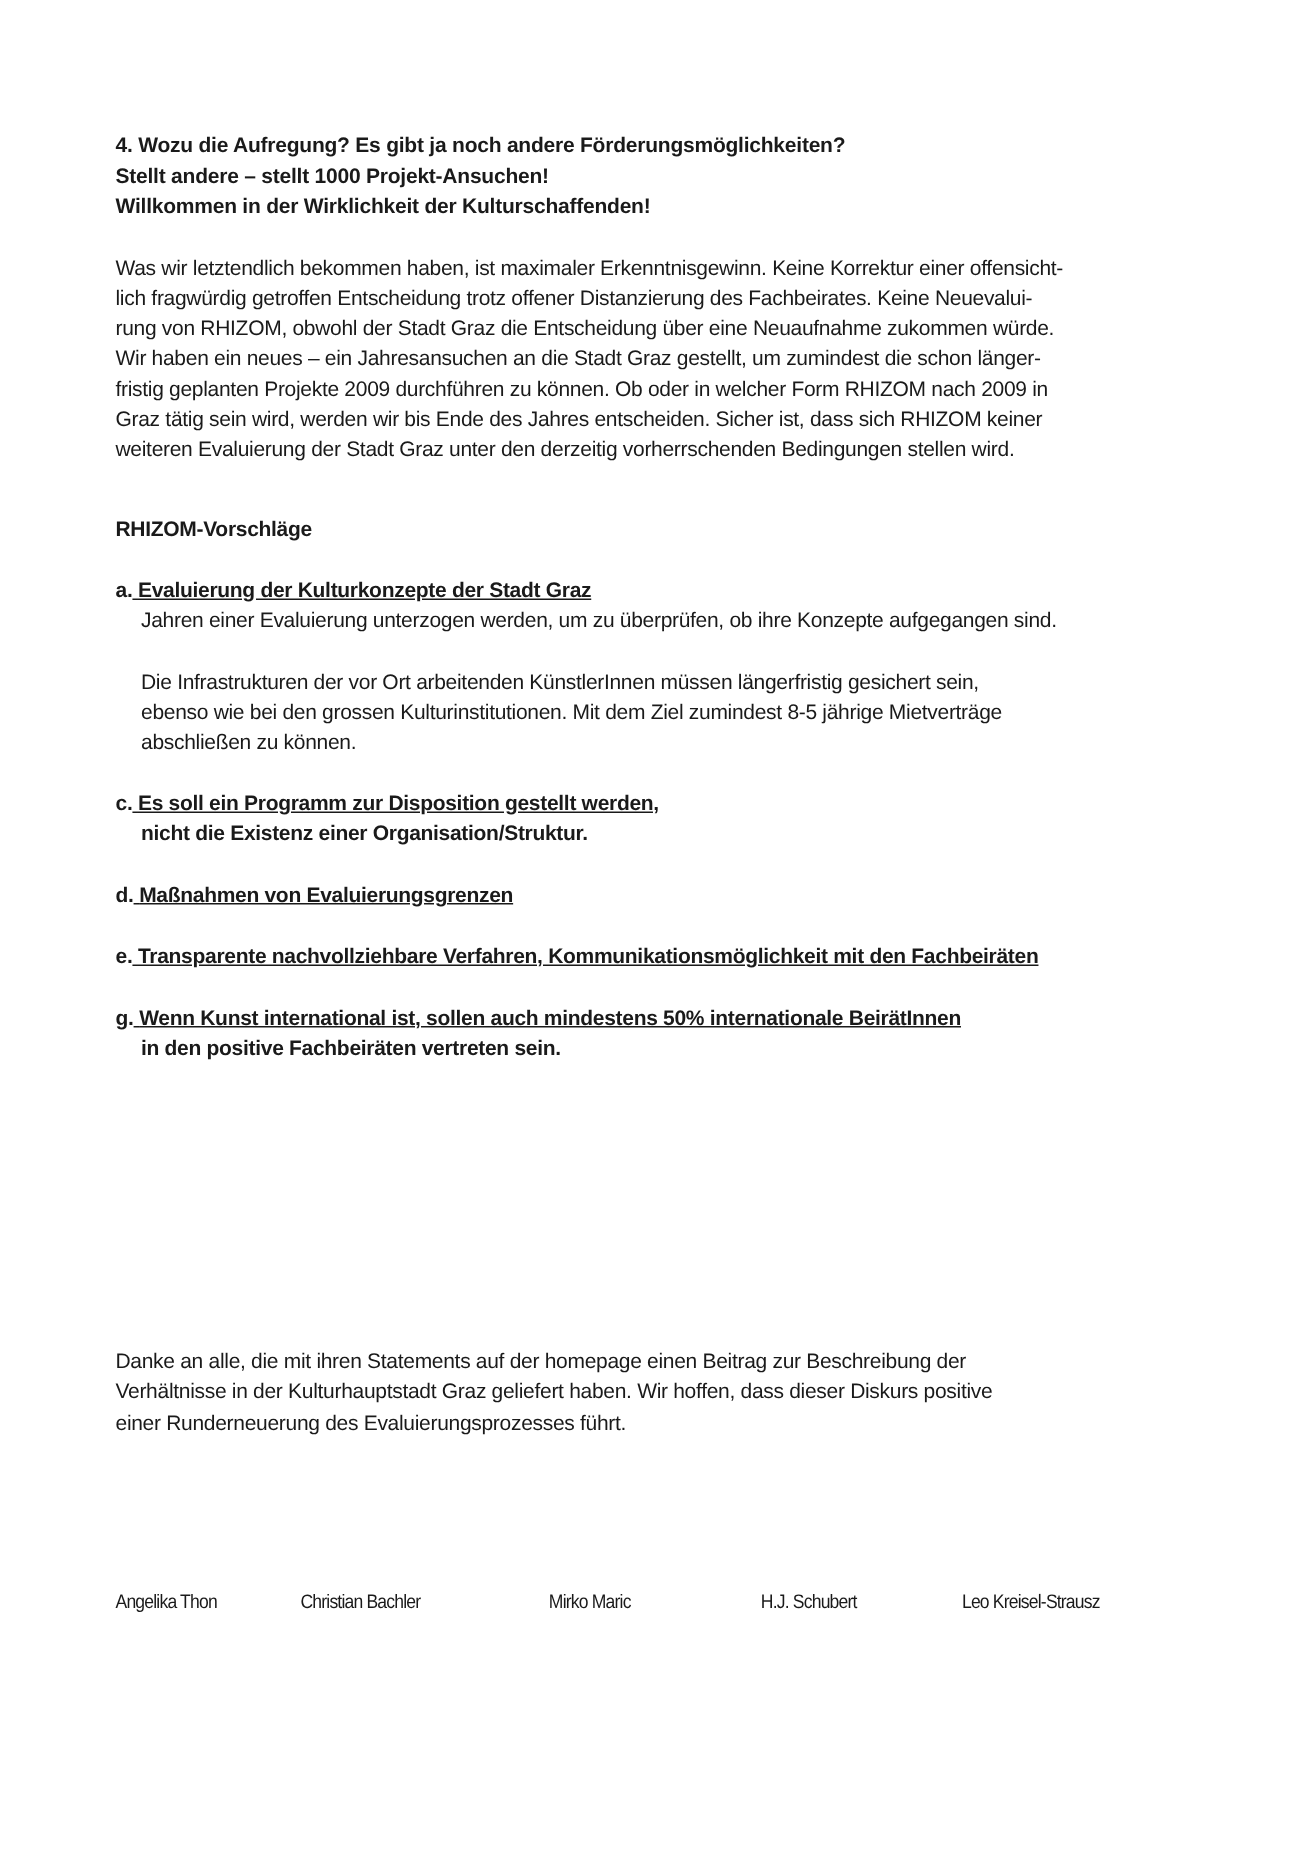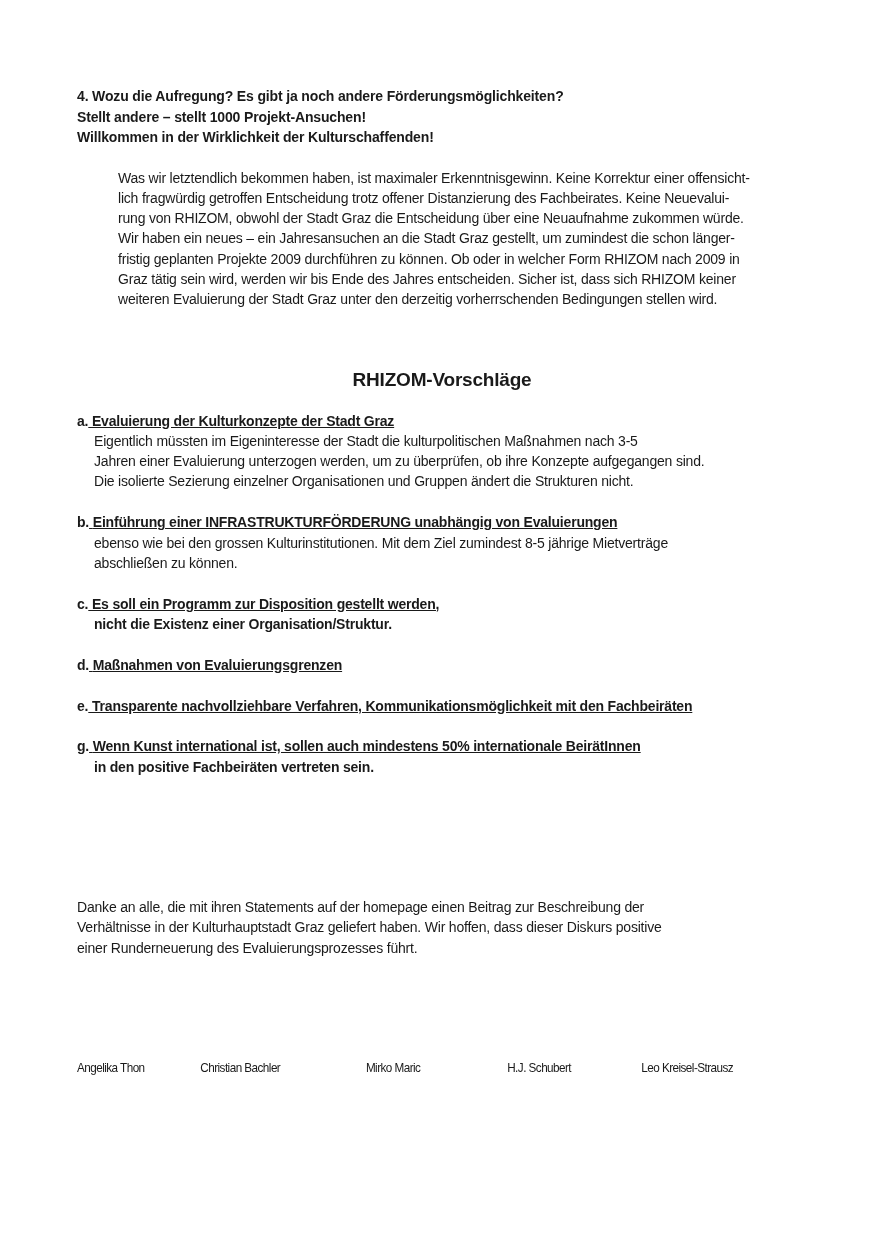--- a/index.html
+++ b/index.html
@@ -4,22 +4,22 @@
   <style>
     html, body { margin: 0; padding: 0; background: #ffffff; }
     body {
       width: 871px; height: 1243px; position: relative; overflow: hidden;
       font-family: "Liberation Sans", sans-serif; color: #1a1a1a;
     }
     .page { position: absolute; left: 77px; top: 86px; width: 730px; }
     .intro { font-weight: bold; font-size: 14px; line-height: 20.5px; letter-spacing: -0.15px; }
     .intro div { white-space: nowrap; }
     .para { margin-top: 20px; font-size: 14px; line-height: 20.3px; letter-spacing: -0.2px; }
-    .para div { white-space: nowrap; margin-left: 41px; }
-    .heading { margin-top: 60px; font-weight: bold; font-size: 19px; line-height: 20px; letter-spacing: -0.2px; text-align: center; }
+    .para div { white-space: nowrap; }
+    .heading { margin-top: 32px; font-weight: bold; font-size: 14px; line-height: 20px; letter-spacing: -0.2px; }
     .items { margin-top: 21px; }
     .item { margin-bottom: 20.5px; font-size: 14px; line-height: 20.3px; letter-spacing: -0.2px; }
     .item .head { font-weight: bold; white-space: nowrap; text-decoration: underline; }
     .item .cont { font-weight: bold; padding-left: 17px; white-space: nowrap; }
     .item .body { padding-left: 17px; white-space: nowrap; }
     .item .marker { display: inline-block; }
     .item.f .marker { width: 17px; }
     .closing { position: absolute; left: 0; top: 811px; font-size: 14px; line-height: 20.3px; letter-spacing: -0.2px; }
     .closing div { white-space: nowrap; }
     .signatures { position: absolute; top: 974px; left: 0; width: 730px; height: 20px; font-size: 13px; letter-spacing: -0.6px; transform: scaleX(0.9); transform-origin: left; }
@@ -53,30 +53,25 @@
 
   <div class="heading">RHIZOM-Vorschläge</div>
 
   <div class="items">
 
     <div class="item">
       <div class="head">
         <span class="marker">a.</span>
         <span>Evaluierung der Kulturkonzepte der Stadt Graz</span>
       </div>
-      <div class="body">Eigentlich müssten im Eigeninteresse der Stadt die kulturpolitischen Maßnahmen nach 3-5</div>
       <div class="body">Jahren einer Evaluierung unterzogen werden, um zu überprüfen, ob ihre Konzepte aufgegangen sind.</div>
-      <div class="body">Die isolierte Sezierung einzelner Organisationen und Gruppen ändert die Strukturen nicht.</div>
     </div>
 
     <div class="item">
-      <div class="head">
-        <span class="marker">b.</span>
-        <span>Einführung einer INFRASTRUKTURFÖRDERUNG unabhängig von Evaluierungen</span>
-      </div>
+      <div class="body">Die Infrastrukturen der vor Ort arbeitenden KünstlerInnen müssen längerfristig gesichert sein,</div>
       <div class="body">ebenso wie bei den grossen Kulturinstitutionen. Mit dem Ziel zumindest 8-5 jährige Mietverträge</div>
       <div class="body">abschließen zu können.</div>
     </div>
 
     <div class="item">
       <div class="head">
         <span class="marker">c.</span>
         <span>Es soll ein Programm zur Disposition gestellt werden,</span>
       </div>
       <div class="cont">nicht die Existenz einer Organisation/Struktur.</div>

